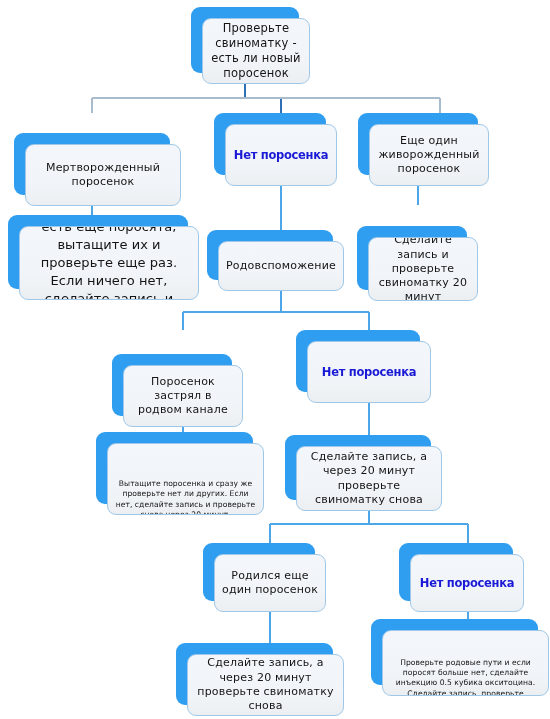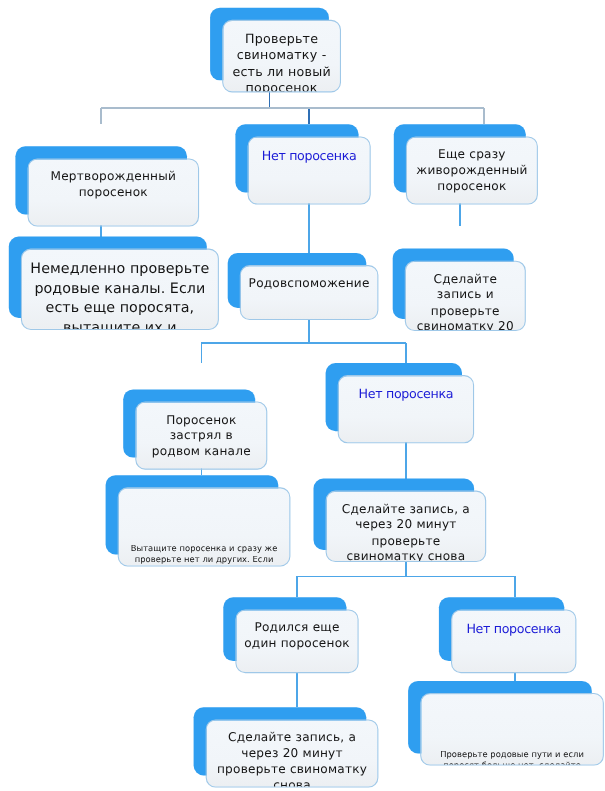--- a/index.html
+++ b/index.html
@@ -45,41 +45,42 @@
     position: absolute;
     left: 11px;
     top: 11px;
     width: 100%;
     height: 100%;
     box-sizing: border-box;
     border: 1px solid #9fc8e8;
     border-radius: 9px;
     background: linear-gradient(180deg, #f3f7fb 0%, #f1f5f9 62%, #eceff2 100%);
     display: flex;
+    align-items: center;
     justify-content: center;
     text-align: center;
     padding: 9px 7px;
     color: #141414;
     overflow: hidden;
   }
   .node .face .txt {
     display: block;
     width: 100%;
     line-height: 1.30;
     letter-spacing: 0.2px;
   }
   
   .t-big .face .txt   { font-size: 11.5px; }
   .t-mid .face .txt   { font-size: 11px; }
   .t-small .face .txt { font-size: 13px; line-height: 1.38; letter-spacing: 0.05px; }
   .t-tiny .face .txt  { font-size: 7.6px; line-height: 1.36; letter-spacing: 0.05px; margin-top: 41px; }
   
   .accent .face .txt {
     color: #1a1ad6;
-    font-weight: normal;
+    font-weight: bold;
     font-size: 11.5px;
     letter-spacing: -0.3px;
   }
 </style>
 </head>
 <body>
 
 <div id="canvas">
 
   <svg id="wires" viewBox="0 0 550 719" xmlns="http://www.w3.org/2000/svg">
@@ -135,21 +136,21 @@
       </div>
       <div class="node t-mid accent" style="left: 214px; top: 113px; width: 112px; height: 62px;">
         <div class="shadow"></div>
         <div class="face">
           <span class="txt">Нет поросенка</span>
         </div>
       </div>
       <div class="node t-mid" style="left: 358px; top: 113px; width: 120px; height: 62px;">
         <div class="shadow"></div>
         <div class="face">
-          <span class="txt">Еще сразу живорожденный поросенок</span>
+          <span class="txt">Еще один живорожденный поросенок</span>
         </div>
       </div>
       <div class="node t-small" style="left: 8px; top: 215px; width: 180px; height: 74px;">
         <div class="shadow"></div>
         <div class="face">
           <span class="txt">Немедленно проверьте родовые каналы. Если есть еще поросята, вытащите их и проверьте еще раз. Если ничего нет, сделайте запись и проверьте еще раз через 20 минут.</span>
         </div>
       </div>
       <div class="node t-mid" style="left: 207px; top: 230px; width: 126px; height: 50px;">
         <div class="shadow"></div>

